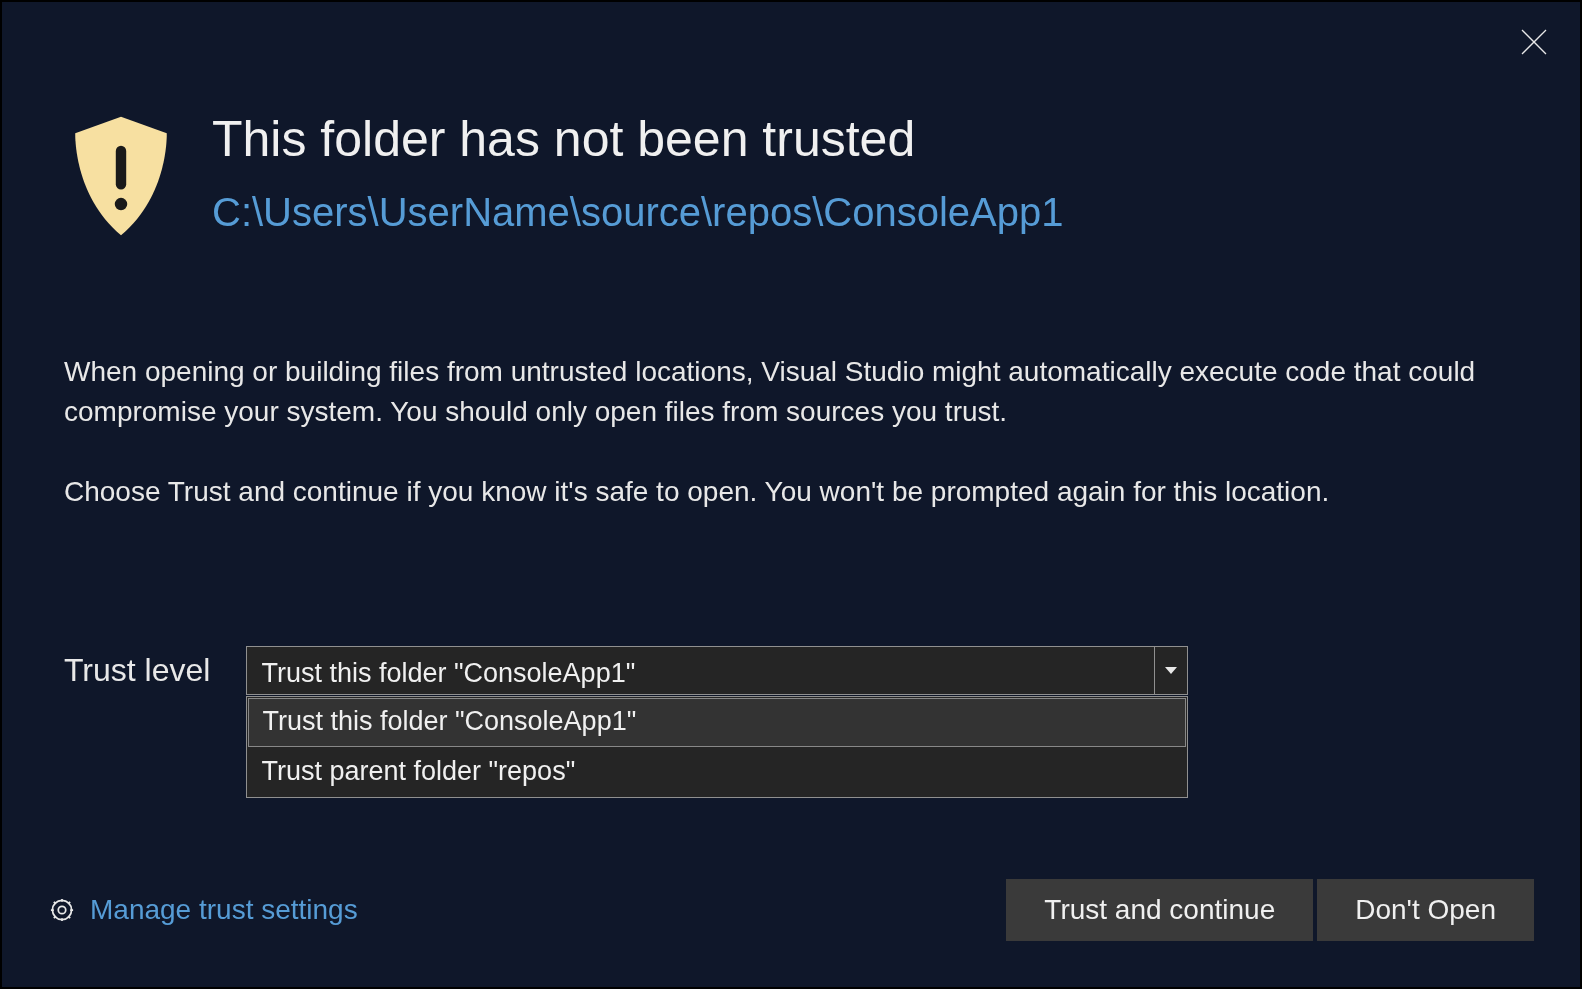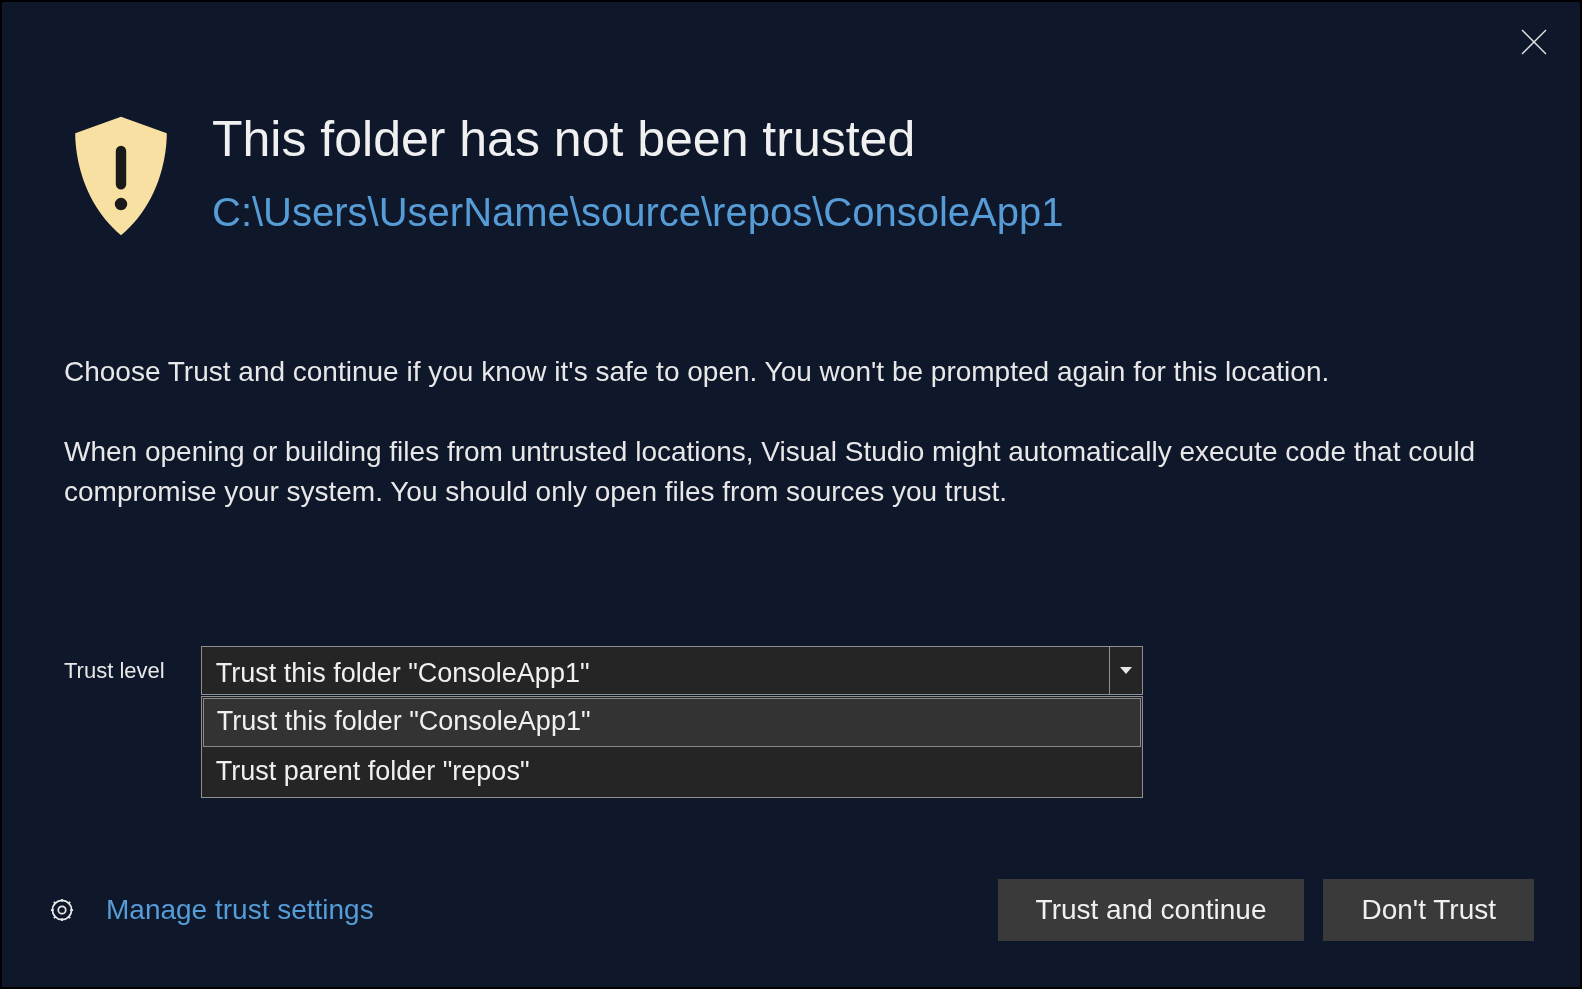--- a/index.html
+++ b/index.html
@@ -80,21 +80,21 @@
   }
 
   .trust-row {
     position: absolute;
     top: 644px;
     left: 62px;
     display: flex;
     align-items: center;
   }
   .trust-label {
-    font-size: 22px;
+    font-size: 32px;
     color: #e8e8e8;
     margin-right: 36px;
   }
   .combo {
     position: relative;
     width: 942px;
     height: 49px;
     display: flex;
   }
   .combo-value {
@@ -148,28 +148,28 @@
     left: 46px;
     right: 46px;
     bottom: 46px;
     display: flex;
     align-items: center;
     justify-content: space-between;
   }
   .settings-link {
     display: flex;
     align-items: center;
-    gap: 30px;
+    gap: 14px;
     color: #569cd6;
     font-size: 28px;
     cursor: pointer;
   }
   .settings-link svg { stroke: #e8e8e8; fill: none; stroke-width: 1.5; }
 
-  .btns { display: flex; gap: 19px; }
+  .btns { display: flex; gap: 4px; }
   .btn {
     height: 62px;
     padding: 0 38px;
     background: #3a3a3a;
     color: #f0f0f0;
     font-size: 28px;
     display: flex;
     align-items: center;
     justify-content: center;
     cursor: pointer;
@@ -197,22 +197,22 @@
         <circle cx="50" cy="86" r="6" fill="#1a1a1a"></circle>
       </svg>
     </div>
     <div class="header-text">
       <div class="title">This folder has not been trusted</div>
       <div class="path">C:\Users\UserName\source\repos\ConsoleApp1</div>
     </div>
   </div>
 
   <div class="body">
+    <p>When opening or building files from untrusted locations, Visual Studio might automatically execute code that could compromise your system. You should only open files from sources you trust.</p>
     <p>Choose Trust and continue if you know it's safe to open. You won't be prompted again for this location.</p>
-    <p>When opening or building files from untrusted locations, Visual Studio might automatically execute code that could compromise your system. You should only open files from sources you trust.</p>
   </div>
 
   <div class="trust-row">
     <div class="trust-label">Trust level</div>
     <div class="combo">
       <div class="combo-value">Trust this folder "ConsoleApp1"</div>
       <div class="combo-arrow">
         <svg width="12" height="8" viewBox="0 0 12 8">
           <path d="M0 0 L6 7 L12 0 Z"></path>
         </svg>
@@ -228,17 +228,17 @@
     <div class="settings-link">
       <svg width="28" height="28" viewBox="0 0 24 24">
         <circle cx="12" cy="12" r="3.2"></circle>
         <path d="M12 2.5 L12 5 M12 19 L12 21.5 M2.5 12 L5 12 M19 12 L21.5 12 M5 5 L6.8 6.8 M17.2 17.2 L19 19 M5 19 L6.8 17.2 M17.2 6.8 L19 5"></path>
         <circle cx="12" cy="12" r="8.2"></circle>
       </svg>
       <span>Manage trust settings</span>
     </div>
     <div class="btns">
       <button class="btn">Trust and continue</button>
-      <button class="btn">Don't Trust</button>
+      <button class="btn">Don't Open</button>
     </div>
   </div>
 
 </div>
 
 </body></html>

